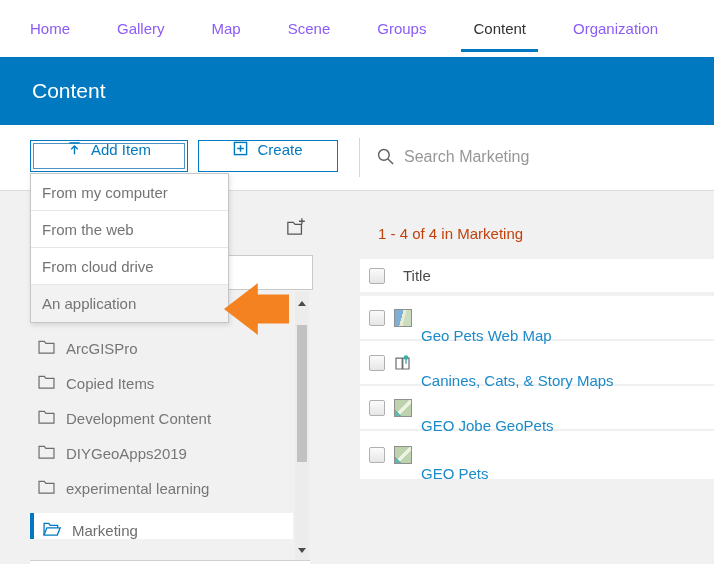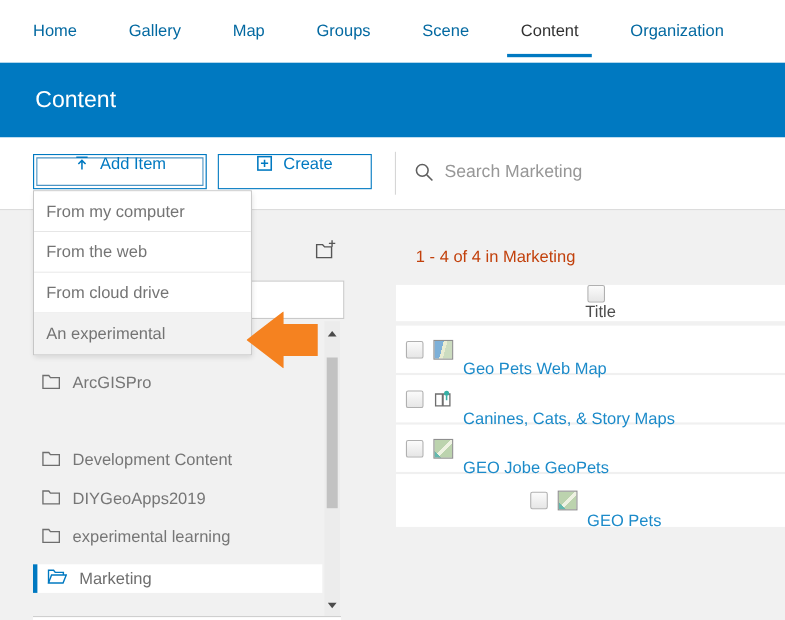--- a/index.html
+++ b/index.html
@@ -9,21 +9,21 @@
     background:#fff; position:relative; overflow:hidden;
     color:#4d4d4d;
   }
 
   
   .topnav {
     position:absolute; top:0; left:0; width:714px; height:57px;
     background:#fff; display:flex; padding-left:30px; gap:47px;
   }
   .nav-item {
-    display:flex; align-items:center; font-size:15px; color:#0369a1;
+    display:flex; align-items:center; font-size:15px; color:#8b5cf6;
     position:relative; cursor:pointer; white-space:nowrap;
   }
   .nav-item.active { color:#323232; }
   .nav-item.active::after {
     content:""; position:absolute; left:-12px; right:-12px; bottom:5px;
     height:3px; background:#0079c1;
   }
 
   
   .banner { position:absolute; top:57px; left:0; width:714px; height:68px; background:#0079c1; }
@@ -59,37 +59,37 @@
     background:#fff; border:1px solid #c9c9c9; font-size:15px; padding:0 8px;
     font-family:inherit; color:#6e6e6e; outline:none;
   }
   .folder-row {
     position:absolute; left:30px; width:263px; height:35px;
     display:flex; align-items:center; gap:11px; padding-left:8px;
     font-size:15px; color:#767676; cursor:pointer;
   }
   .folder-row.selected {
     background:#fff; border-left:4px solid #0079c1; height:26px;
-    padding-left:9px; color:#6e6e6e;
+    padding-left:9px; color:#6e6e6e;align-items:flex-end;
   }
   .fr0{top:140px}.fr1{top:175px}.fr2{top:210px}.fr3{top:245px}.fr4{top:280px}.fr5{top:322px}
 
   .scrollbar { position:absolute; left:295px; top:101px; width:14px; height:268px; background:#ececec; }
   .scroll-up, .scroll-down { position:absolute; left:3px; width:0; height:0; border-left:4px solid transparent; border-right:4px solid transparent; cursor:pointer; }
   .scroll-up { top:9px; border-bottom:5px solid #4a4a4a; }
   .scroll-down { bottom:7px; border-top:5px solid #4a4a4a; }
   .scroll-thumb { position:absolute; left:2px; top:33px; width:10px; height:137px; background:#c2c2c2; cursor:grab; }
   .sidebar-bottom { position:absolute; left:30px; top:369px; width:280px; height:5px; background:#fff; border-top:1px solid #cfcfcf; }
 
   
   .count-text { position:absolute; left:378px; top:34px; font-size:15px; color:#c2410c; }
   .items-table { position:absolute; left:360px; top:68px; width:354px; background:#fff; }
-  .thead { height:37px; display:flex; align-items:center; border-bottom:4px solid #f1f1f1;flex-direction:column; }
+  .thead { height:37px; display:flex; align-items:center; border-bottom:4px solid #f1f1f1; }
   .trow { height:45px; display:flex; align-items:center; border-bottom:2px solid #f0f0f0; cursor:pointer; }
-  .trow.last { height:48px; border-bottom:none;justify-content:center; }
+  .trow.last { height:48px; border-bottom:none; }
   .cb {
     width:16px; height:16px; margin-left:9px; flex:0 0 auto;
     border:1px solid #b0b0b0; border-radius:2px;
     background:linear-gradient(#fbfbfb,#e6e6e6); cursor:pointer;
   }
   .thead .col-title { margin-left:18px; font-size:15px; color:#4c4c4c; }
   .item-icon { margin-left:9px; width:18px; height:18px; flex:0 0 auto; }
   .thumb { width:18px; height:18px; border:1px solid #8f8f8f; }
   .thumb-blue {
     background: linear-gradient(105deg,#7db0d8 0%,#7db0d8 42%,#e9ecd2 42%,#e9ecd2 58%,#ccdcc0 58%);
@@ -119,22 +119,22 @@
     clip-path:polygon(0 50%, 52% 0, 52% 22%, 100% 22%, 100% 78%, 52% 78%, 52% 100%);
   }
 </style>
 </head>
 <body>
 
 <nav class="topnav">
   <div class="nav-item">Home</div>
   <div class="nav-item">Gallery</div>
   <div class="nav-item">Map</div>
+  <div class="nav-item">Scene</div>
   <div class="nav-item">Groups</div>
-  <div class="nav-item">Scene</div>
   <div class="nav-item active">Content</div>
   <div class="nav-item">Organization</div>
 </nav>
 
 <header class="banner">
   <div class="banner-title">Content</div>
 </header>
 
 <div class="toolbar">
   <button class="btn btn-add">
@@ -174,20 +174,26 @@
       </svg>
   </button>
   <input class="filter-box" type="text" style="">
 
   <div class="folder-row fr0">
     <span><svg width="17" height="14" viewBox="0 0 18 15">
           <path d="M1 14 V1.5 H6.7 L8.3 3.6 H17 V14 Z" fill="none" stroke="#6e6e6e" stroke-width="1.3"></path>
         </svg></span>
     <span>ArcGISPro</span>
   </div>
+  <div class="folder-row fr1">
+    <span><svg width="17" height="14" viewBox="0 0 18 15">
+          <path d="M1 14 V1.5 H6.7 L8.3 3.6 H17 V14 Z" fill="none" stroke="#6e6e6e" stroke-width="1.3"></path>
+        </svg></span>
+    <span>Copied Items</span>
+  </div>
   <div class="folder-row fr2">
     <span><svg width="17" height="14" viewBox="0 0 18 15">
           <path d="M1 14 V1.5 H6.7 L8.3 3.6 H17 V14 Z" fill="none" stroke="#6e6e6e" stroke-width="1.3"></path>
         </svg></span>
     <span>Development Content</span>
   </div>
   <div class="folder-row fr3">
     <span><svg width="17" height="14" viewBox="0 0 18 15">
           <path d="M1 14 V1.5 H6.7 L8.3 3.6 H17 V14 Z" fill="none" stroke="#6e6e6e" stroke-width="1.3"></path>
         </svg></span>
@@ -251,16 +257,16 @@
       <div class="item-icon thumb thumb-green"></div>
       <a class="title-link">GEO Pets</a>
     </div>
   </div>
 </div>
 
 <div class="dropdown">
   <div class="menu-item">From my computer</div>
   <div class="menu-item">From the web</div>
   <div class="menu-item">From cloud drive</div>
-  <div class="menu-item highlighted">An experimental</div>
+  <div class="menu-item highlighted">An application</div>
 </div>
 
 <div class="orange-arrow" style="background: rgb(245, 130, 32);"></div>
 
 </body></html>

